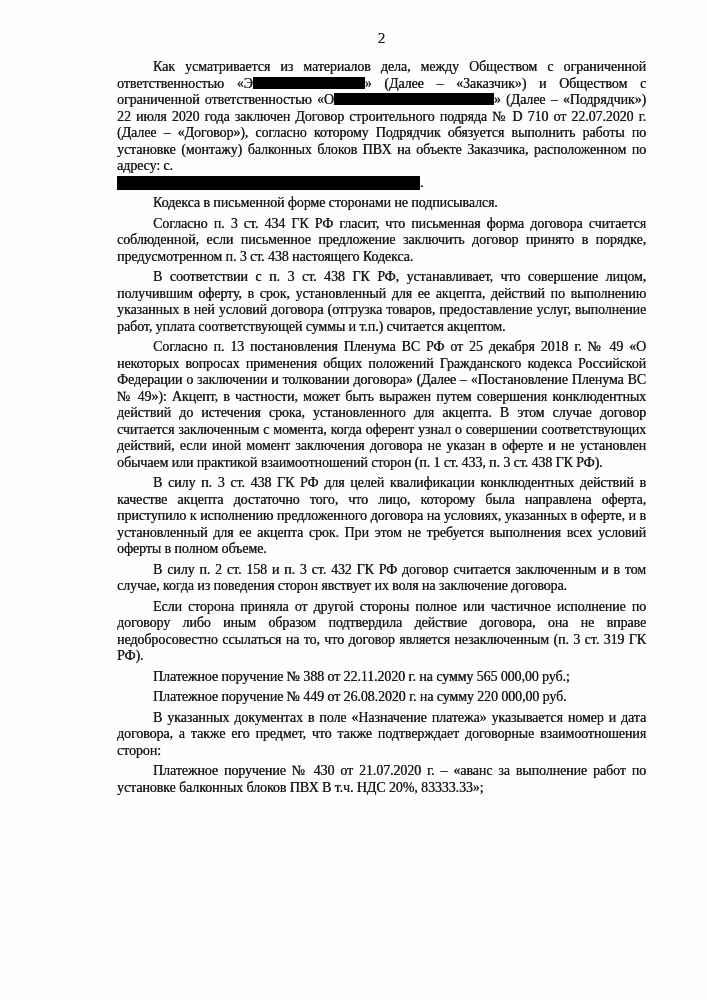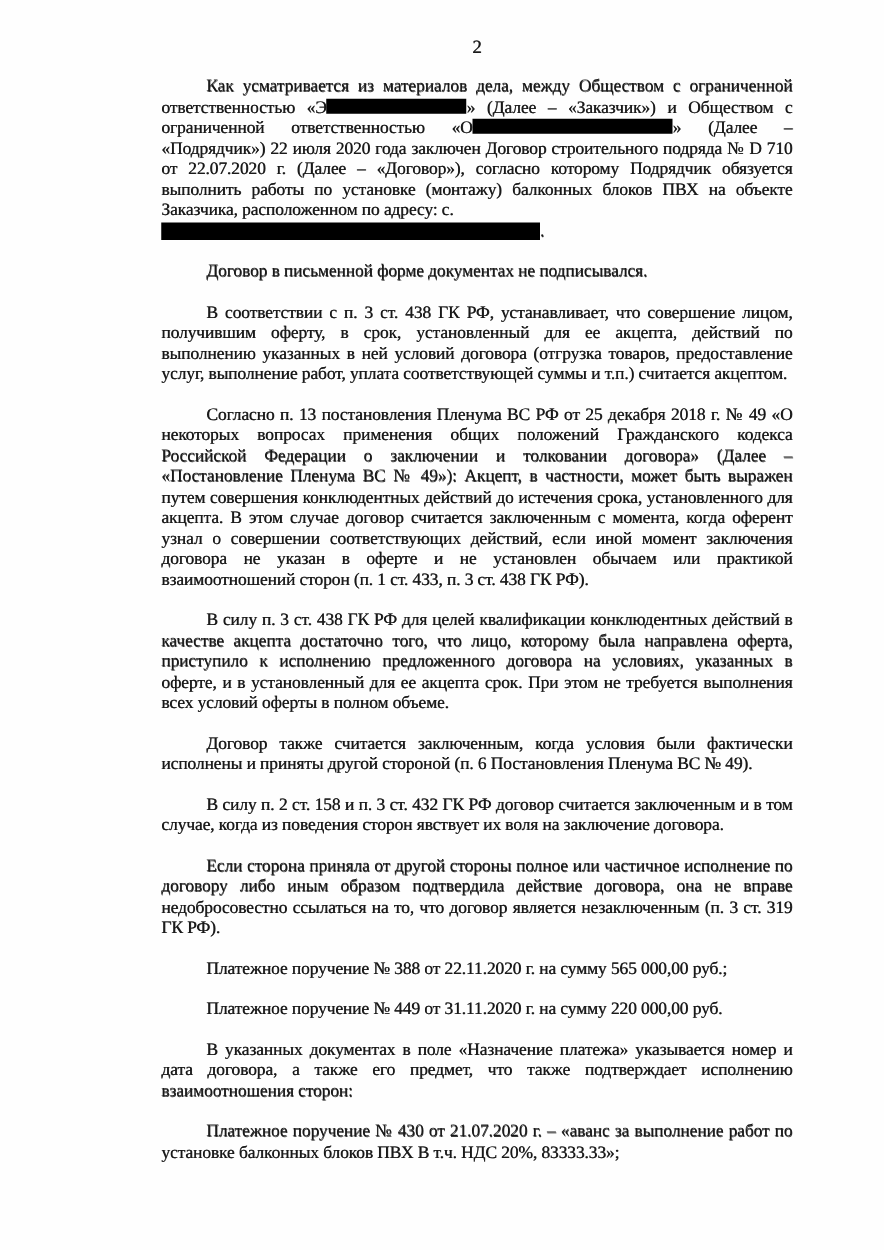--- a/index.html
+++ b/index.html
@@ -25,21 +25,21 @@
     font-size: 15px;
     line-height: 16px;
     margin-bottom: 13px;
   }
   .body-text {
     font-size: 14px;
     line-height: 16.5px;
     letter-spacing: -0.1px;
   }
   .para {
-    margin: 16px;
+    margin: 4px;
     text-indent: 36px;
     text-align: justify;
   }
   .redact {
     display: inline-block;
     background: #000000;
     text-shadow: none;
   }
   .redact-customer   { width: 112px; height: 12px; vertical-align: -1px; }
   .redact-contractor { width: 160px; height: 12px; vertical-align: -1px; }
@@ -48,26 +48,26 @@
 </head>
 <body>
 
 <div class="page">
   <div class="page-number">2</div>
 
   <div class="body-text">
 
     <p class="para"><span>Как усматривается из материалов дела, между Обществом с ограниченной ответственностью «Э</span><span class="redact redact-customer"></span><span>» (Далее – «Заказчик») и Обществом с ограниченной ответственностью «О</span><span class="redact redact-contractor"></span><span>» (Далее – «Подрядчик») 22 июля 2020 года заключен Договор строительного подряда № D 710 от 22.07.2020 г. (Далее – «Договор»), согласно которому Подрядчик обязуется выполнить работы по установке (монтажу) балконных блоков ПВХ на объекте Заказчика, расположенном по адресу: с.</span><br><span class="redact redact-address"></span><span>.</span></p>
 
-    <p class="para">Договор в письменной форме документах не подписывался.</p>
+    <p class="para">Кодекса в письменной форме сторонами не подписывался.</p>
+    <p class="para">Согласно п. 3 ст. 434 ГК РФ гласит, что письменная форма договора считается соблюденной, если письменное предложение заключить договор принято в порядке, предусмотренном п. 3 ст. 438 настоящего Кодекса.</p>
     <p class="para">В соответствии с п. 3 ст. 438 ГК РФ, устанавливает, что совершение лицом, получившим оферту, в срок, установленный для ее акцепта, действий по выполнению указанных в ней условий договора (отгрузка товаров, предоставление услуг, выполнение работ, уплата соответствующей суммы и т.п.) считается акцептом.</p>
     <p class="para">Согласно п. 13 постановления Пленума ВС РФ от 25 декабря 2018 г. № 49 «О некоторых вопросах применения общих положений Гражданского кодекса Российской Федерации о заключении и толковании договора» (Далее – «Постановление Пленума ВС № 49»): Акцепт, в частности, может быть выражен путем совершения конклюдентных действий до истечения срока, установленного для акцепта. В этом случае договор считается заключенным с момента, когда оферент узнал о совершении соответствующих действий, если иной момент заключения договора не указан в оферте и не установлен обычаем или практикой взаимоотношений сторон (п. 1 ст. 433, п. 3 ст. 438 ГК РФ).</p>
     <p class="para">В силу п. 3 ст. 438 ГК РФ для целей квалификации конклюдентных действий в качестве акцепта достаточно того, что лицо, которому была направлена оферта, приступило к исполнению предложенного договора на условиях, указанных в оферте, и в установленный для ее акцепта срок. При этом не требуется выполнения всех условий оферты в полном объеме.</p>
-    <p class="para">Договор также считается заключенным, когда условия были фактически исполнены и приняты другой стороной (п. 6 Постановления Пленума ВС № 49).</p>
     <p class="para">В силу п. 2 ст. 158 и п. 3 ст. 432 ГК РФ договор считается заключенным и в том случае, когда из поведения сторон явствует их воля на заключение договора.</p>
     <p class="para">Если сторона приняла от другой стороны полное или частичное исполнение по договору либо иным образом подтвердила действие договора, она не вправе недобросовестно ссылаться на то, что договор является незаключенным (п. 3 ст. 319 ГК РФ).</p>
     <p class="para">Платежное поручение № 388 от 22.11.2020 г. на сумму 565 000,00 руб.;</p>
-    <p class="para">Платежное поручение № 449 от 31.11.2020 г. на сумму 220 000,00 руб.</p>
-    <p class="para">В указанных документах в поле «Назначение платежа» указывается номер и дата договора, а также его предмет, что также подтверждает исполнению взаимоотношения сторон:</p>
+    <p class="para">Платежное поручение № 449 от 26.08.2020 г. на сумму 220 000,00 руб.</p>
+    <p class="para">В указанных документах в поле «Назначение платежа» указывается номер и дата договора, а также его предмет, что также подтверждает договорные взаимоотношения сторон:</p>
     <p class="para">Платежное поручение № 430 от 21.07.2020 г. – «аванс за выполнение работ по установке балконных блоков ПВХ В т.ч. НДС 20%, 83333.33»;</p>
 
   </div>
 </div>
 
 </body></html>

